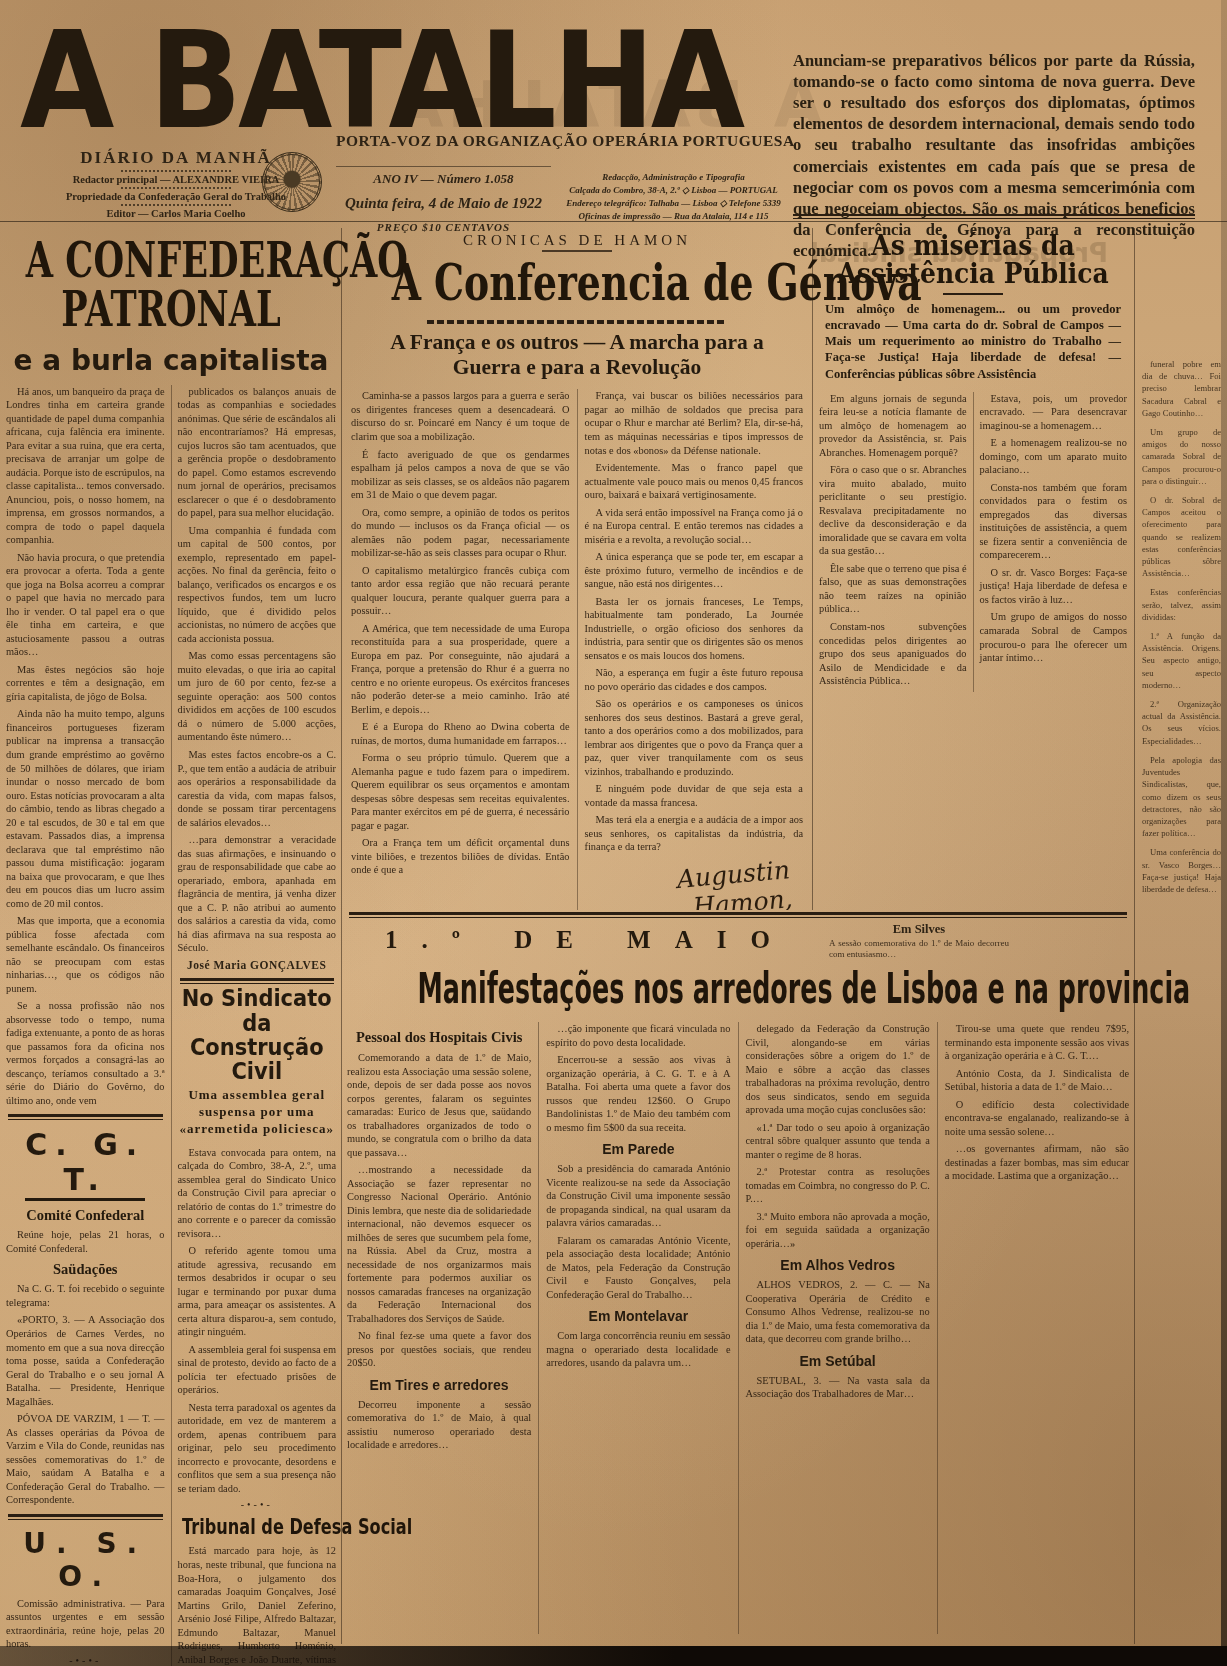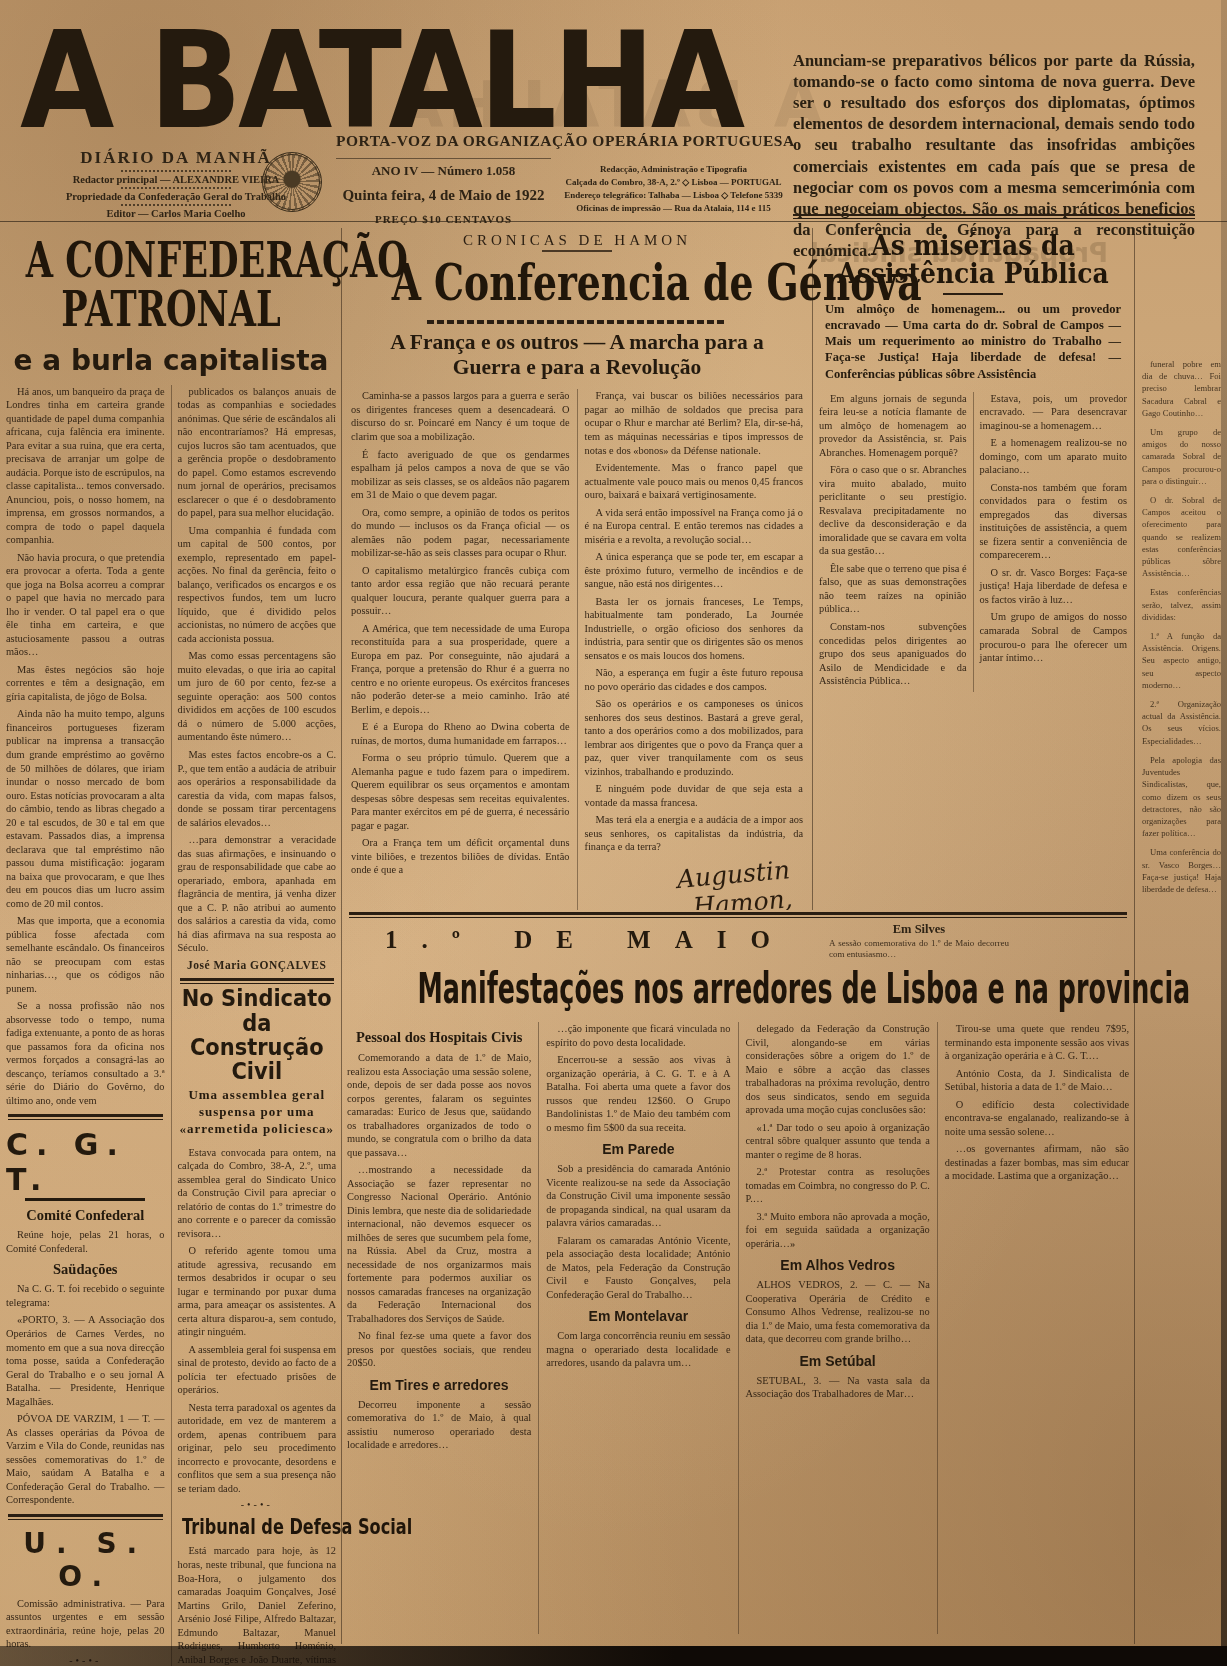--- a/index.html
+++ b/index.html
@@ -27,21 +27,21 @@
     letter-spacing:-4px;color:#241a0e;transform:scaleY(1.1);transform-origin:left top;white-space:nowrap;}
   .mast-left{position:absolute;left:26px;top:148px;width:300px;text-align:center;}
   .mast-daily{font-weight:bold;font-size:17px;letter-spacing:2px;}
   .mast-small{font-weight:bold;font-size:10.5px;margin-top:2px;}
   .dotline{width:110px;margin:2px auto;border-bottom:2px dotted rgba(46,35,21,.75);}
   .seal{position:absolute;left:262px;top:152px;width:54px;height:54px;border-radius:50%;
     border:3px double #3a2d1b;background:radial-gradient(circle at 50% 45%, #4a3a24 0 8px, rgba(74,58,36,.25) 9px, transparent 10px),
     repeating-conic-gradient(rgba(58,45,27,.5) 0 6deg, transparent 6deg 14deg);}
   .mast-center{position:absolute;left:336px;top:132px;width:450px;text-align:center;}
   .mast-motto{font-weight:bold;font-size:15.5px;letter-spacing:.5px;white-space:nowrap;}
-  .mast-center-cols{display:flex;margin-top:8px;}
+  .mast-center-cols{display:flex;margin-top:16px;font-style:italic;}
   .mast-date-col{width:215px;border-top:1px solid rgba(46,35,21,.6);padding-top:4px;}
   .mast-issue{font-weight:bold;font-size:13px;}
   .mast-date{font-weight:bold;font-size:15px;margin-top:8px;}
   .mast-price{font-weight:bold;font-size:11px;margin-top:9px;letter-spacing:1px;}
   .mast-contact-col{flex:1;padding-left:10px;padding-top:3px;}
   .mast-contact-col div{font-size:9px;font-weight:bold;margin-top:3px;white-space:nowrap;}
   .mast-note{position:absolute;left:793px;top:50px;width:402px;
     font-weight:bold;font-size:16.5px;line-height:1.28;text-align:justify;color:#2a2012;}
   .mast-note-rule{position:absolute;left:793px;top:214px;width:402px;border-top:2px solid #2a1e12;border-bottom:1px solid #2a1e12;height:2px;}
   .mast-rule{position:absolute;left:0;top:221px;width:100%;border-top:1px solid rgba(42,30,18,.65);}
@@ -62,21 +62,21 @@
   .hrule{border-top:3px solid #2a1e12;border-bottom:1px solid #2a1e12;height:2px;margin:7px 2px;}
   .orn{text-align:center;font-size:10px;letter-spacing:3px;margin:4px 0;color:#2a1e12;}
 
   
   .lead-head{margin:8px 0 2px;text-align:center;font-family:"DejaVu Serif",serif;font-weight:bold;
     font-size:40px;line-height:1.02;color:#20160a;transform:scale(.88,1.22);transform-origin:center top;white-space:nowrap;}
   .lead-head2{margin-bottom:18px;}
   .lead-sub{text-align:center;font-family:"DejaVu Sans",sans-serif;font-weight:bold;font-size:28px;margin:16px 0 8px;color:#241a0e;}
 
   .cgt-title{font-family:"DejaVu Sans",sans-serif;font-weight:bold;font-size:30px;letter-spacing:8px;
-    color:#241a0e;margin:4px 0 0;}
+    text-align:center;color:#241a0e;margin:4px 0 0;}
   .cgt-under{width:120px;border-bottom:3px solid #241a0e;margin:1px auto 6px;}
   .h-md{font-weight:bold;font-size:14.5px;text-align:center;margin:6px 0 4px;color:#241a0e;}
   .uso-title{font-family:"DejaVu Sans",sans-serif;font-weight:bold;font-size:28px;letter-spacing:10px;text-align:center;color:#241a0e;margin:2px 0 4px;}
   .lyster-title{font-family:"DejaVu Serif",serif;font-weight:bold;font-size:17px;text-align:center;margin:4px 0 5px;color:#20160a;}
   .byline{text-align:center;font-weight:bold;font-size:11.5px;margin:4px 0 2px;letter-spacing:.5px;}
   .sind-title{font-family:"DejaVu Sans",sans-serif;font-weight:bold;font-size:21px;line-height:1.05;text-align:center;color:#241a0e;margin:6px 0 8px;transform:scaleY(1.1);}
   .sind-sub{font-family:Liberation Serif, serif;font-weight:bold;font-size:13px;line-height:1.3;text-align:center;letter-spacing:1px;margin:0 0 8px;color:#241a0e;}
   .trib-title{font-family:"DejaVu Sans",sans-serif;font-weight:bold;font-size:17px;text-align:center;color:#1f150a;
     transform:scale(.95,1.25);white-space:nowrap;margin:6px 0 8px;}
 

